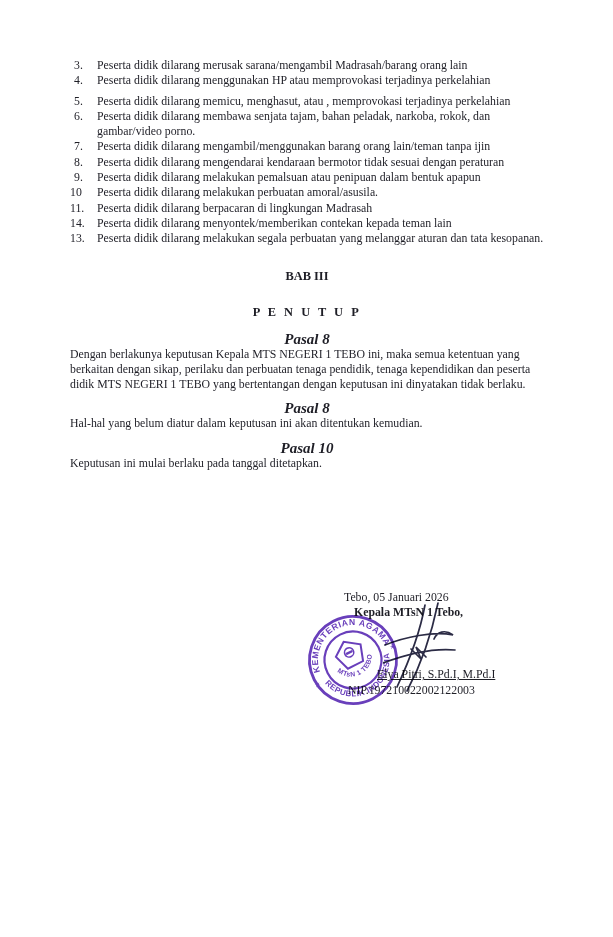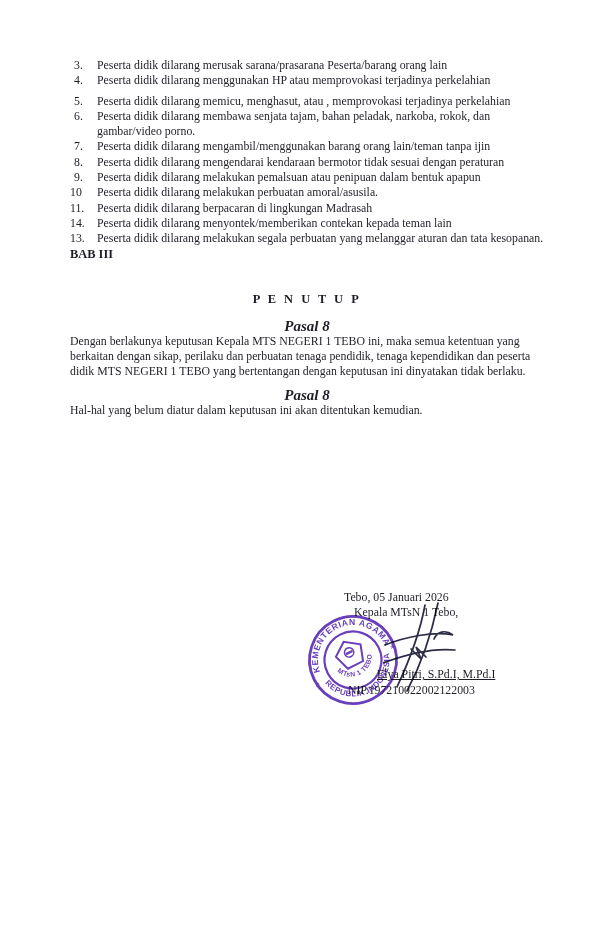--- a/index.html
+++ b/index.html
@@ -15,48 +15,48 @@
   }
   .content{position:absolute;left:70px;top:58px;width:474px;}
   
   .rules{width:488px;}
   .rule-row{display:flex;line-height:15.3px;}
   .rule-row.gap-above{margin-top:5px;}
   .rule-num{width:27px;flex:0 0 27px;}
   .rule-row.single .rule-num{padding-left:4px;box-sizing:border-box;}
   .rule-text{width:459px;}
   
-  .h-bab{text-align:left;font-weight:bold;font-size:12.4px;line-height:15px;}
-  .h-penutup{margin-top:30px;text-align:center;font-weight:bold;font-size:12.4px;letter-spacing:2.5px;line-height:15px;}
+  .h-bab{margin-top:22px;text-align:center;font-weight:bold;font-size:12.4px;line-height:15px;}
+  .h-penutup{margin-top:21px;text-align:center;font-weight:bold;font-size:12.4px;letter-spacing:2.5px;line-height:15px;}
   .section .pasal{margin-top:9px;text-align:center;font-weight:bold;font-style:italic;font-size:15px;line-height:15px;}
   .section:nth-of-type(1) .pasal{margin-top:13px;}
   .section:nth-of-type(4) .pasal{margin-top:12px;}
   .section .body{width:472px;text-align:justify;line-height:15.3px;}
   .section:nth-of-type(3) .body,
   .section:nth-of-type(4) .body{text-align:left;}
   
   .sig-line{position:absolute;white-space:nowrap;line-height:15px;}
   .sig-date{left:344px;top:590px;}
-  .sig-role{left:354px;top:605px;}
+  .sig-role{left:354px;top:605px;font-weight:bold;}
   .sig-name{left:377px;top:667px;text-decoration:underline;}
   .sig-nip{left:348px;top:683px;}
   .stamp{position:absolute;left:304px;top:611px;mix-blend-mode:multiply;opacity:.92;}
   .handwriting{position:absolute;left:383px;top:597px;mix-blend-mode:multiply;}
 </style>
 </head>
 <body>
 
 <div class="page">
 
   <div class="content">
 
     <div class="rules">
       <div class="rule-row single">
           <span class="rule-num">3.</span>
-          <span class="rule-text">Peserta didik dilarang merusak sarana/prasarana Peserta/barang orang lain</span>
+          <span class="rule-text">Peserta didik dilarang merusak sarana/mengambil Madrasah/barang orang lain</span>
         </div>
       <div class="rule-row single">
           <span class="rule-num">4.</span>
           <span class="rule-text">Peserta didik dilarang menggunakan HP atau memprovokasi terjadinya perkelahian</span>
         </div>
       <div class="rule-row single gap-above">
           <span class="rule-num">5.</span>
           <span class="rule-text">Peserta didik dilarang memicu, menghasut, atau , memprovokasi terjadinya perkelahian</span>
         </div>
       <div class="rule-row single">
@@ -99,20 +99,24 @@
     <div class="section">
       <div class="pasal">Pasal 8</div>
       <div class="body">Dengan berlakunya keputusan Kepala MTS NEGERI 1 TEBO ini, maka semua ketentuan yang berkaitan dengan sikap, perilaku dan perbuatan tenaga pendidik, tenaga kependidikan dan peserta didik MTS NEGERI 1 TEBO yang bertentangan dengan keputusan ini dinyatakan tidak berlaku.</div>
     </div>
     <div class="section">
       <div class="pasal">Pasal 8</div>
     </div>
     <div class="section">
       <div class="body">Hal-hal yang belum diatur dalam keputusan ini akan ditentukan kemudian.</div>
     </div>
+    <div class="section">
+      <div class="pasal">Pasal 10</div>
+      <div class="body">Keputusan ini mulai berlaku pada tanggal ditetapkan.</div>
+    </div>
 
   </div>
 
   <div class="sig-line sig-date">Tebo, 05 Januari 2026</div>
   <div class="sig-line sig-role">Kepala MTsN 1 Tebo,</div>
   <div class="sig-line sig-name">Elya Pitri, S.Pd.I, M.Pd.I</div>
   <div class="sig-line sig-nip">NIP.197210022002122003</div>
 
   <svg class="handwriting" width="80" height="100" viewBox="0 0 80 100">
     <g fill="none" stroke="#2b2b45" stroke-width="1.7" stroke-linecap="round">

